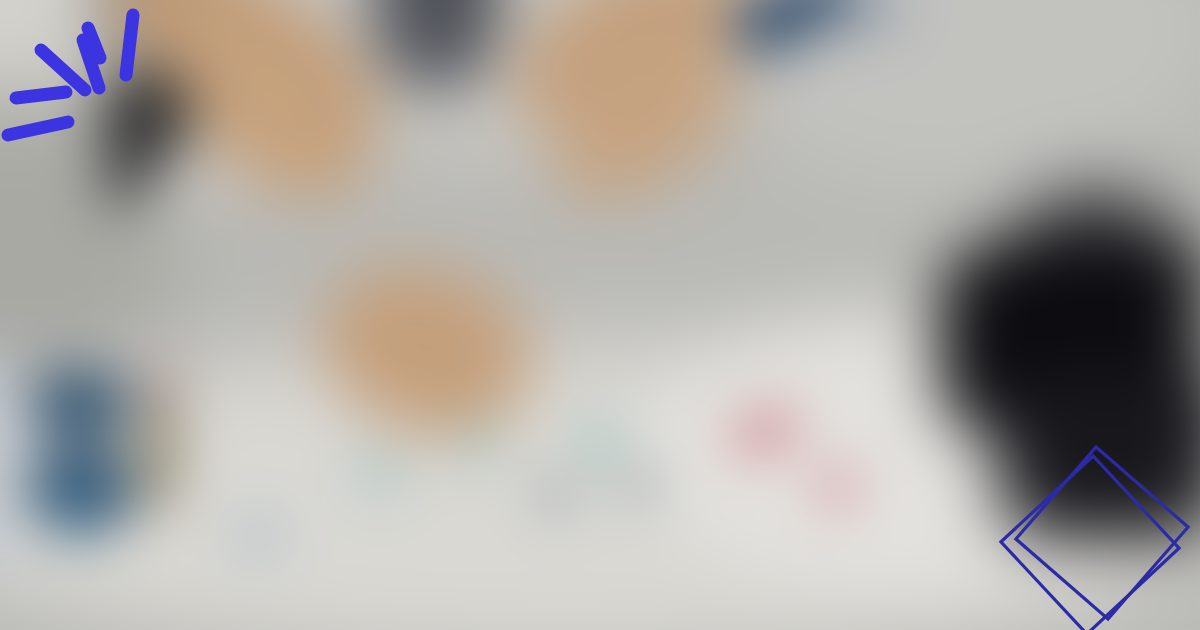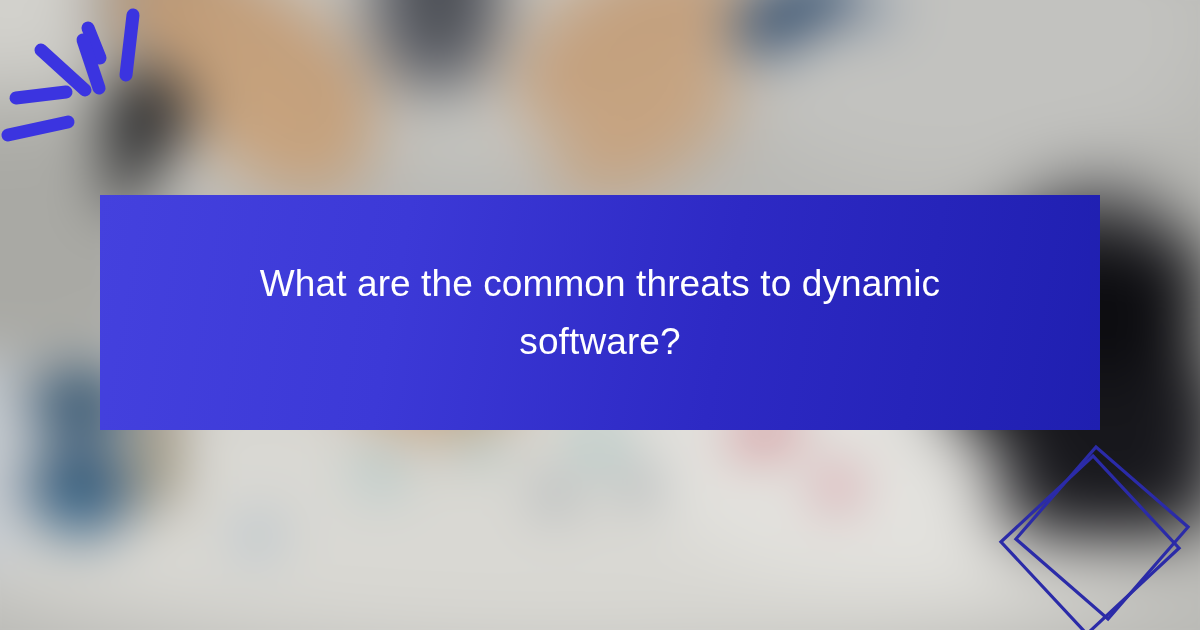--- a/index.html
+++ b/index.html
@@ -192,17 +192,14 @@
     </g>
   </svg>
 
   <svg id="squares" viewBox="0 0 215 210">
     <g stroke="#2b2ba8" stroke-width="3.2" fill="none">
       <rect x="56" y="52" width="122" height="122" transform="rotate(41 117 113)"></rect>
       <rect x="42" y="62" width="126" height="126" transform="rotate(47 105 125)"></rect>
     </g>
   </svg>
 
-  <div id="title-banner">
-    <h1 id="banner-title">What are the common threats to dynamic software?</h1>
-  </div>
 
 </div>
 
 </body></html>

